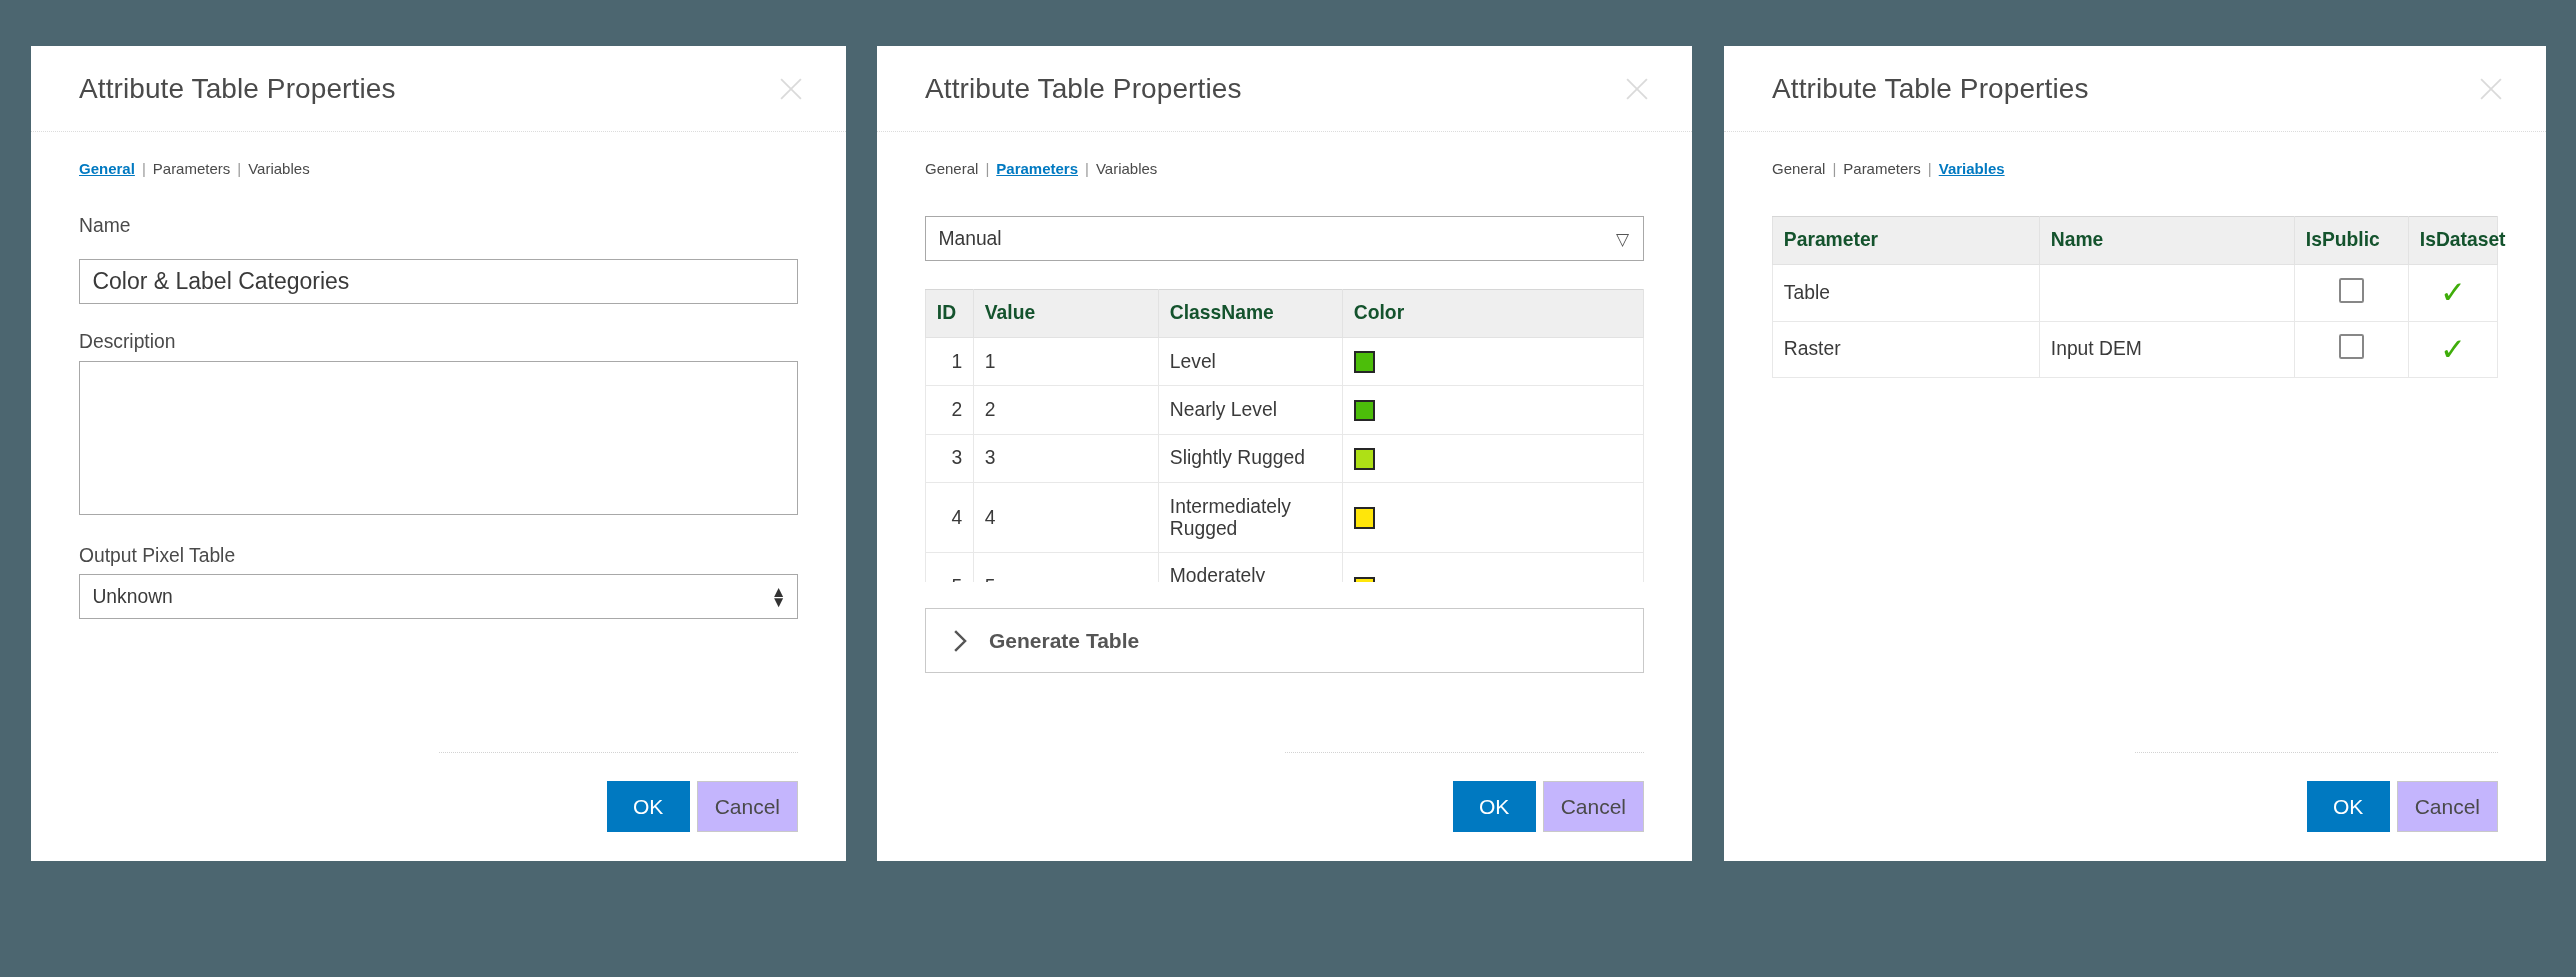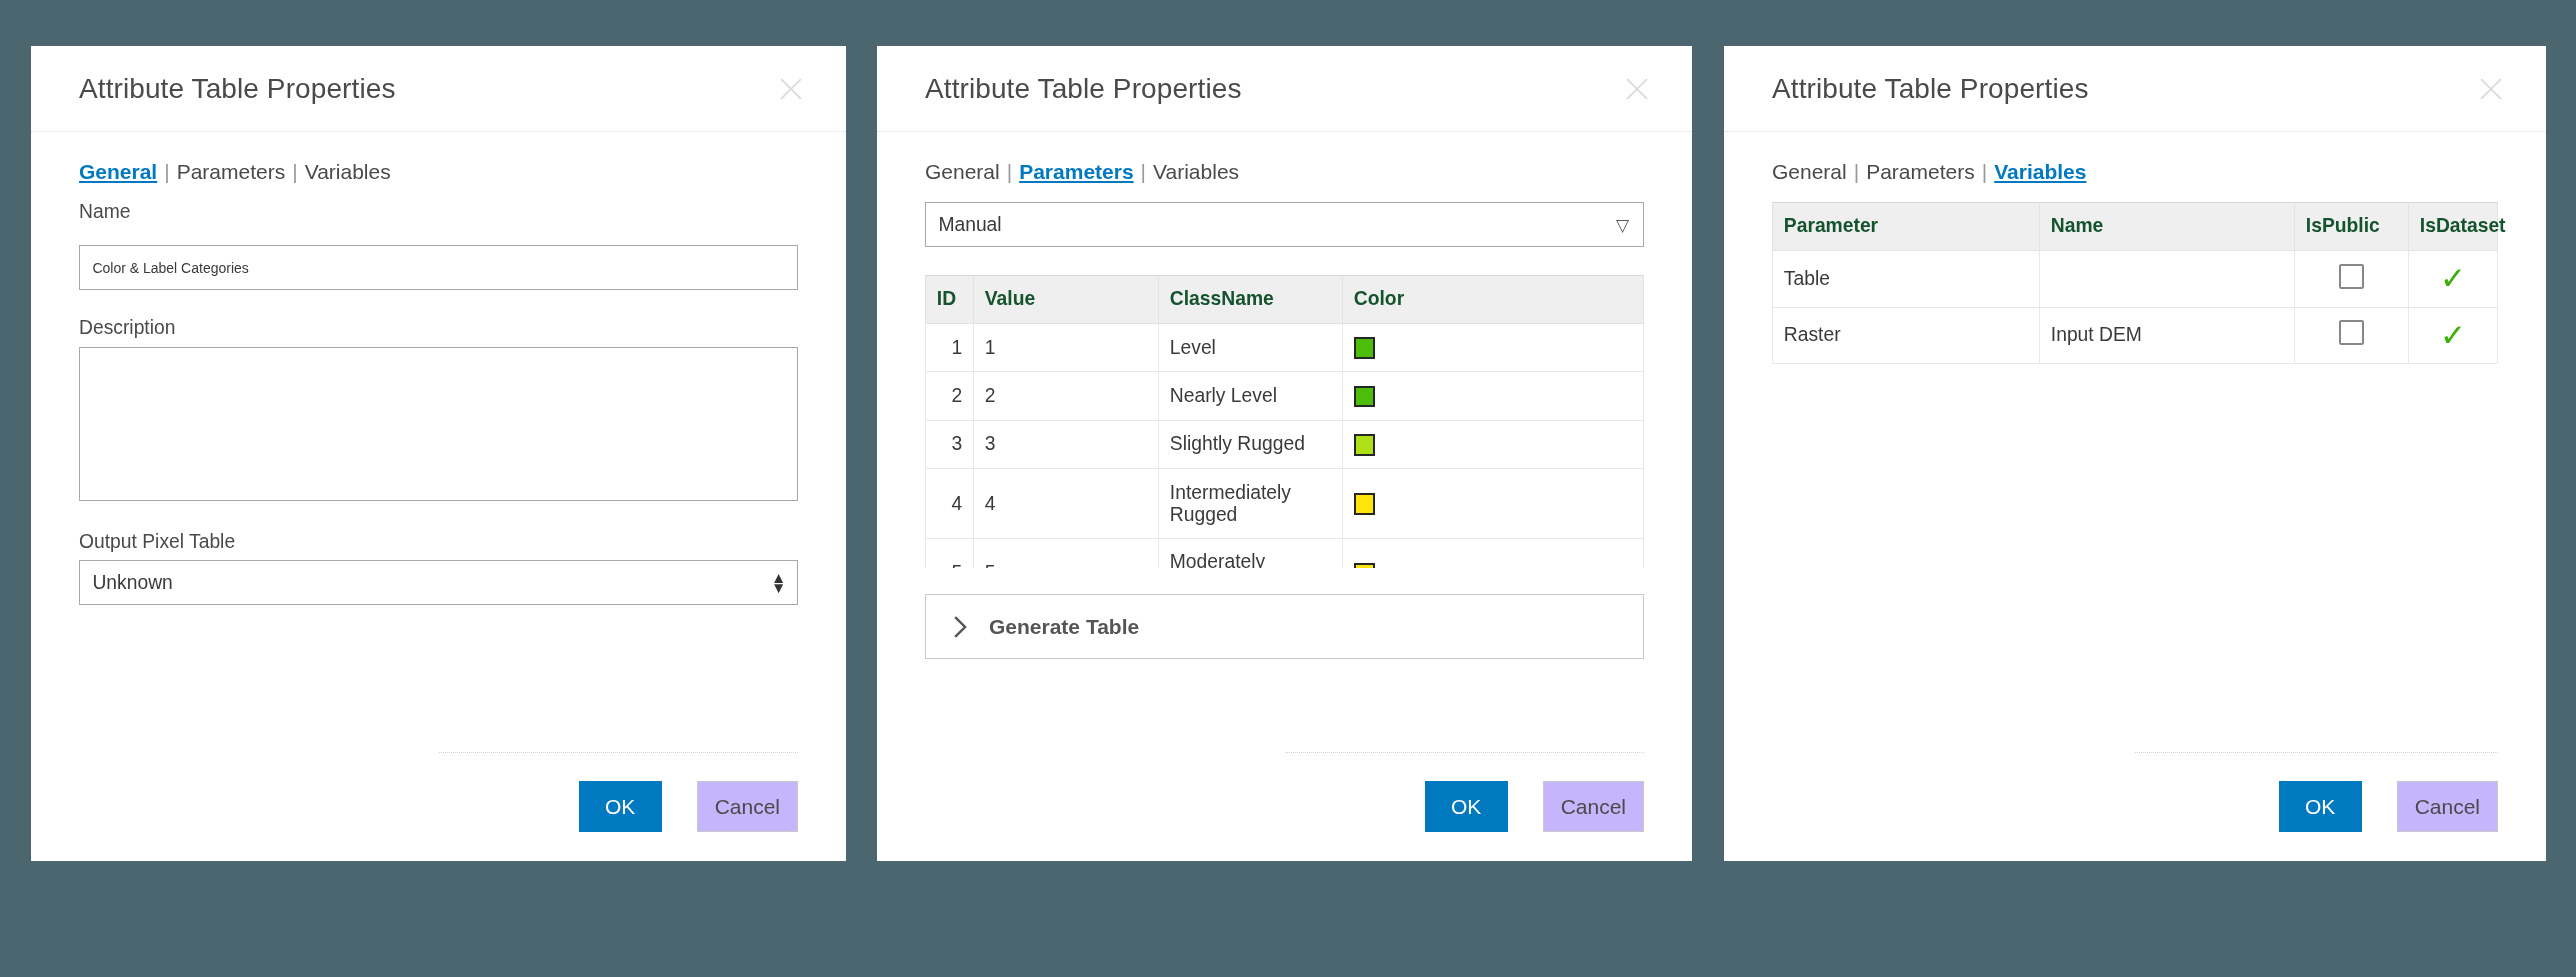--- a/index.html
+++ b/index.html
@@ -52,24 +52,24 @@
   
   .dlg-body {
     flex: 1 1 auto;
     padding: 29px 48px 0 48px;
     position: relative;
     overflow: hidden;
   }
 
   
   .tabs {
-    font-size: 21px;
+    font-size: 15px;
     color: #4a4a4a;
     white-space: nowrap;
-    margin-bottom: 20px;
+    margin-bottom: 40px;
     line-height: 1;
   }
   .tab {
     cursor: pointer;
     color: #4a4a4a;
   }
   .tab.active {
     color: #0079c1;
     font-weight: bold;
     text-decoration: underline;
@@ -81,21 +81,21 @@
     font-size: 19.3px;
     color: #4a4a4a;
     margin-bottom: 9.3px;
     line-height: 1;
   }
   .text-input {
     width: 100%;
     height: 45px;
     border: 0.8px solid #a8a8a8;
     background: #fff;
-    font-size: 14px;
+    font-size: 23px;
     color: #3a3a3a;
     padding: 0 12.4px;
     font-family: "Liberation Sans", sans-serif;
     display: flex;
     align-items: center;
     margin-top: 24px;
   }
   .textarea {
     width: 100%;
     height: 154px;
@@ -225,21 +225,21 @@
   }
   .footer-rule {
     height: 0.8px;
     border-top: 0.8px dotted #d3d3d3;
     margin-left: 50%;
     margin-bottom: 28px;
   }
   .footer-buttons {
     display: flex;
     justify-content: flex-end;
-    gap: 35px;
+    gap: 7px;
   }
   .btn {
     min-width: 83px;
     height: 51px;
     font-size: 21px;
     font-family: "Liberation Sans", sans-serif;
     display: flex;
     align-items: center;
     justify-content: center;
     cursor: pointer;

